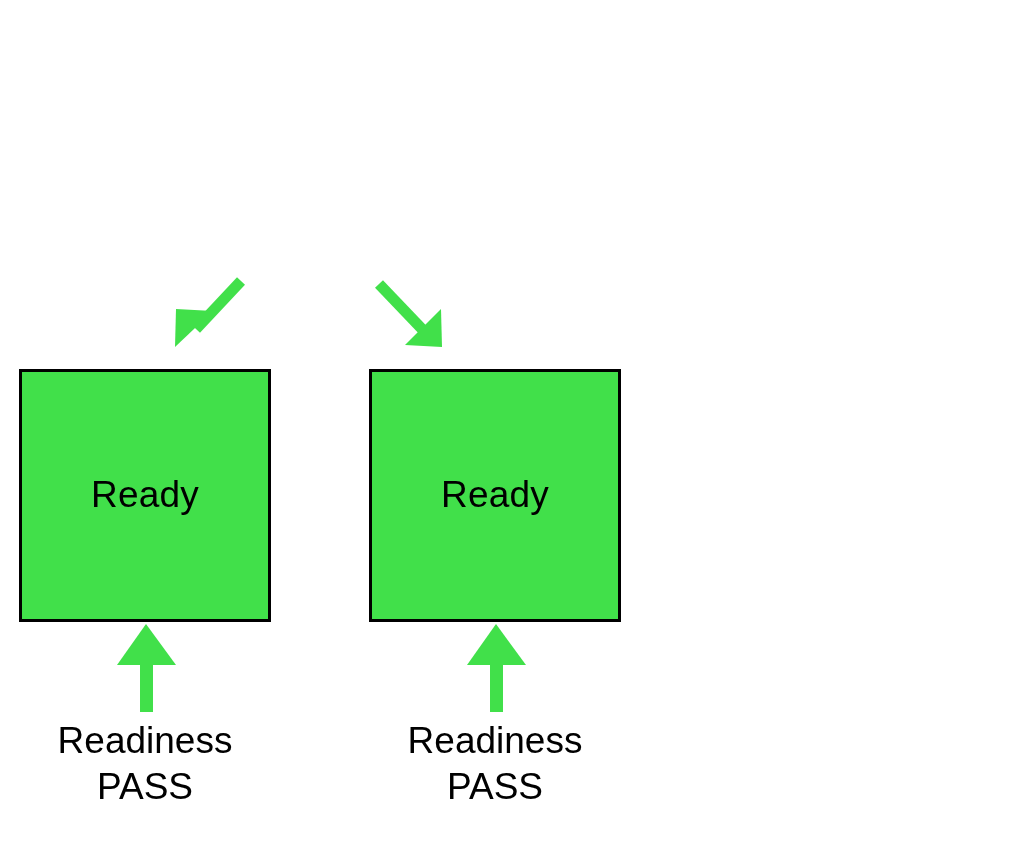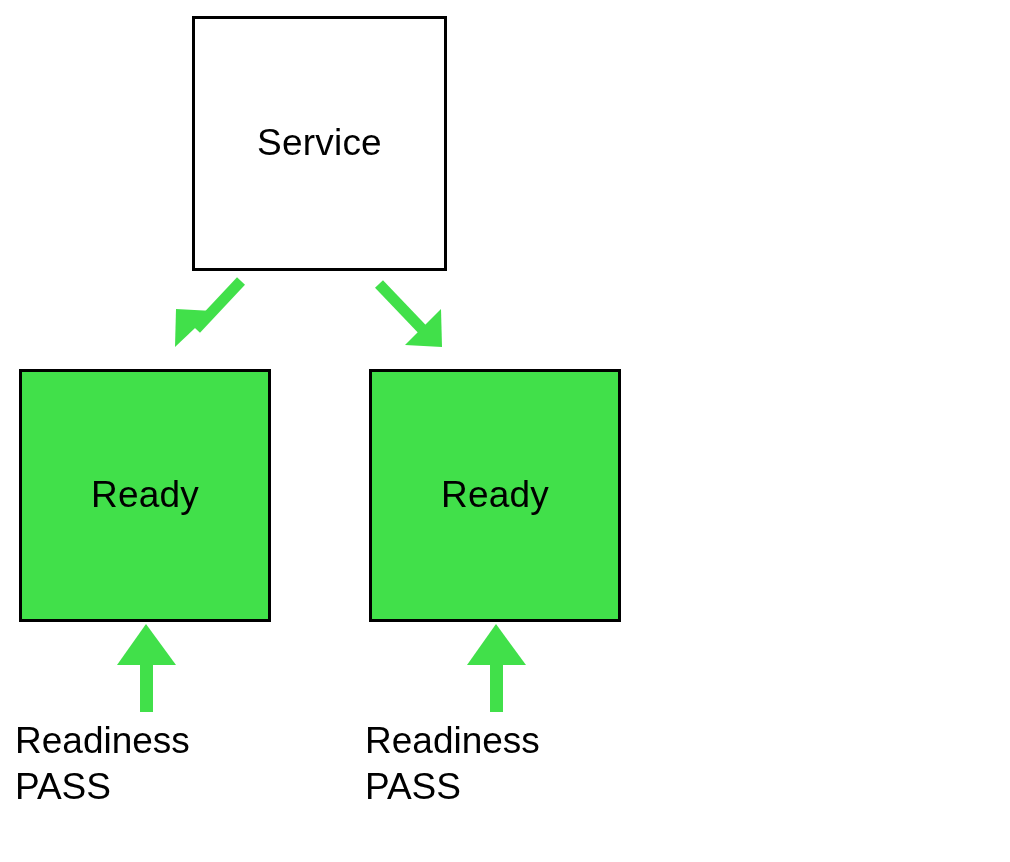--- a/index.html
+++ b/index.html
@@ -62,20 +62,21 @@
     width: 1010px;
     height: 862px;
     pointer-events: none;
   }
   .caption {
     position: absolute;
     font-family: "Liberation Sans", sans-serif;
     font-size: 37px;
     line-height: 46px;
     color: #000000;
+    text-align: center;
     white-space: pre-line;
   }
   #caption-left {
     left: 15px;
     top: 718px;
     width: 260px;
   }
   #caption-right {
     left: 365px;
     top: 718px;
@@ -103,23 +104,20 @@
       <rect x="140" y="655" width="13" height="57" fill="#41e04a"></rect>
       <polygon points="146,624 176,665 117,665" fill="#41e04a"></polygon>
     </g>
 
     <g>
       <rect x="490" y="655" width="13" height="57" fill="#41e04a"></rect>
       <polygon points="496,624 526,665 467,665" fill="#41e04a"></polygon>
     </g>
   </svg>
 
-  <div class="node" id="service-node">
-    <span class="node-label">Service</span>
-  </div>
 
   <div class="node" id="ready-node-left">
     <span class="node-label">Ready</span>
   </div>
 
   <div class="node" id="ready-node-right">
     <span class="node-label">Ready</span>
   </div>
 
   <div class="caption" id="caption-left">Readiness

